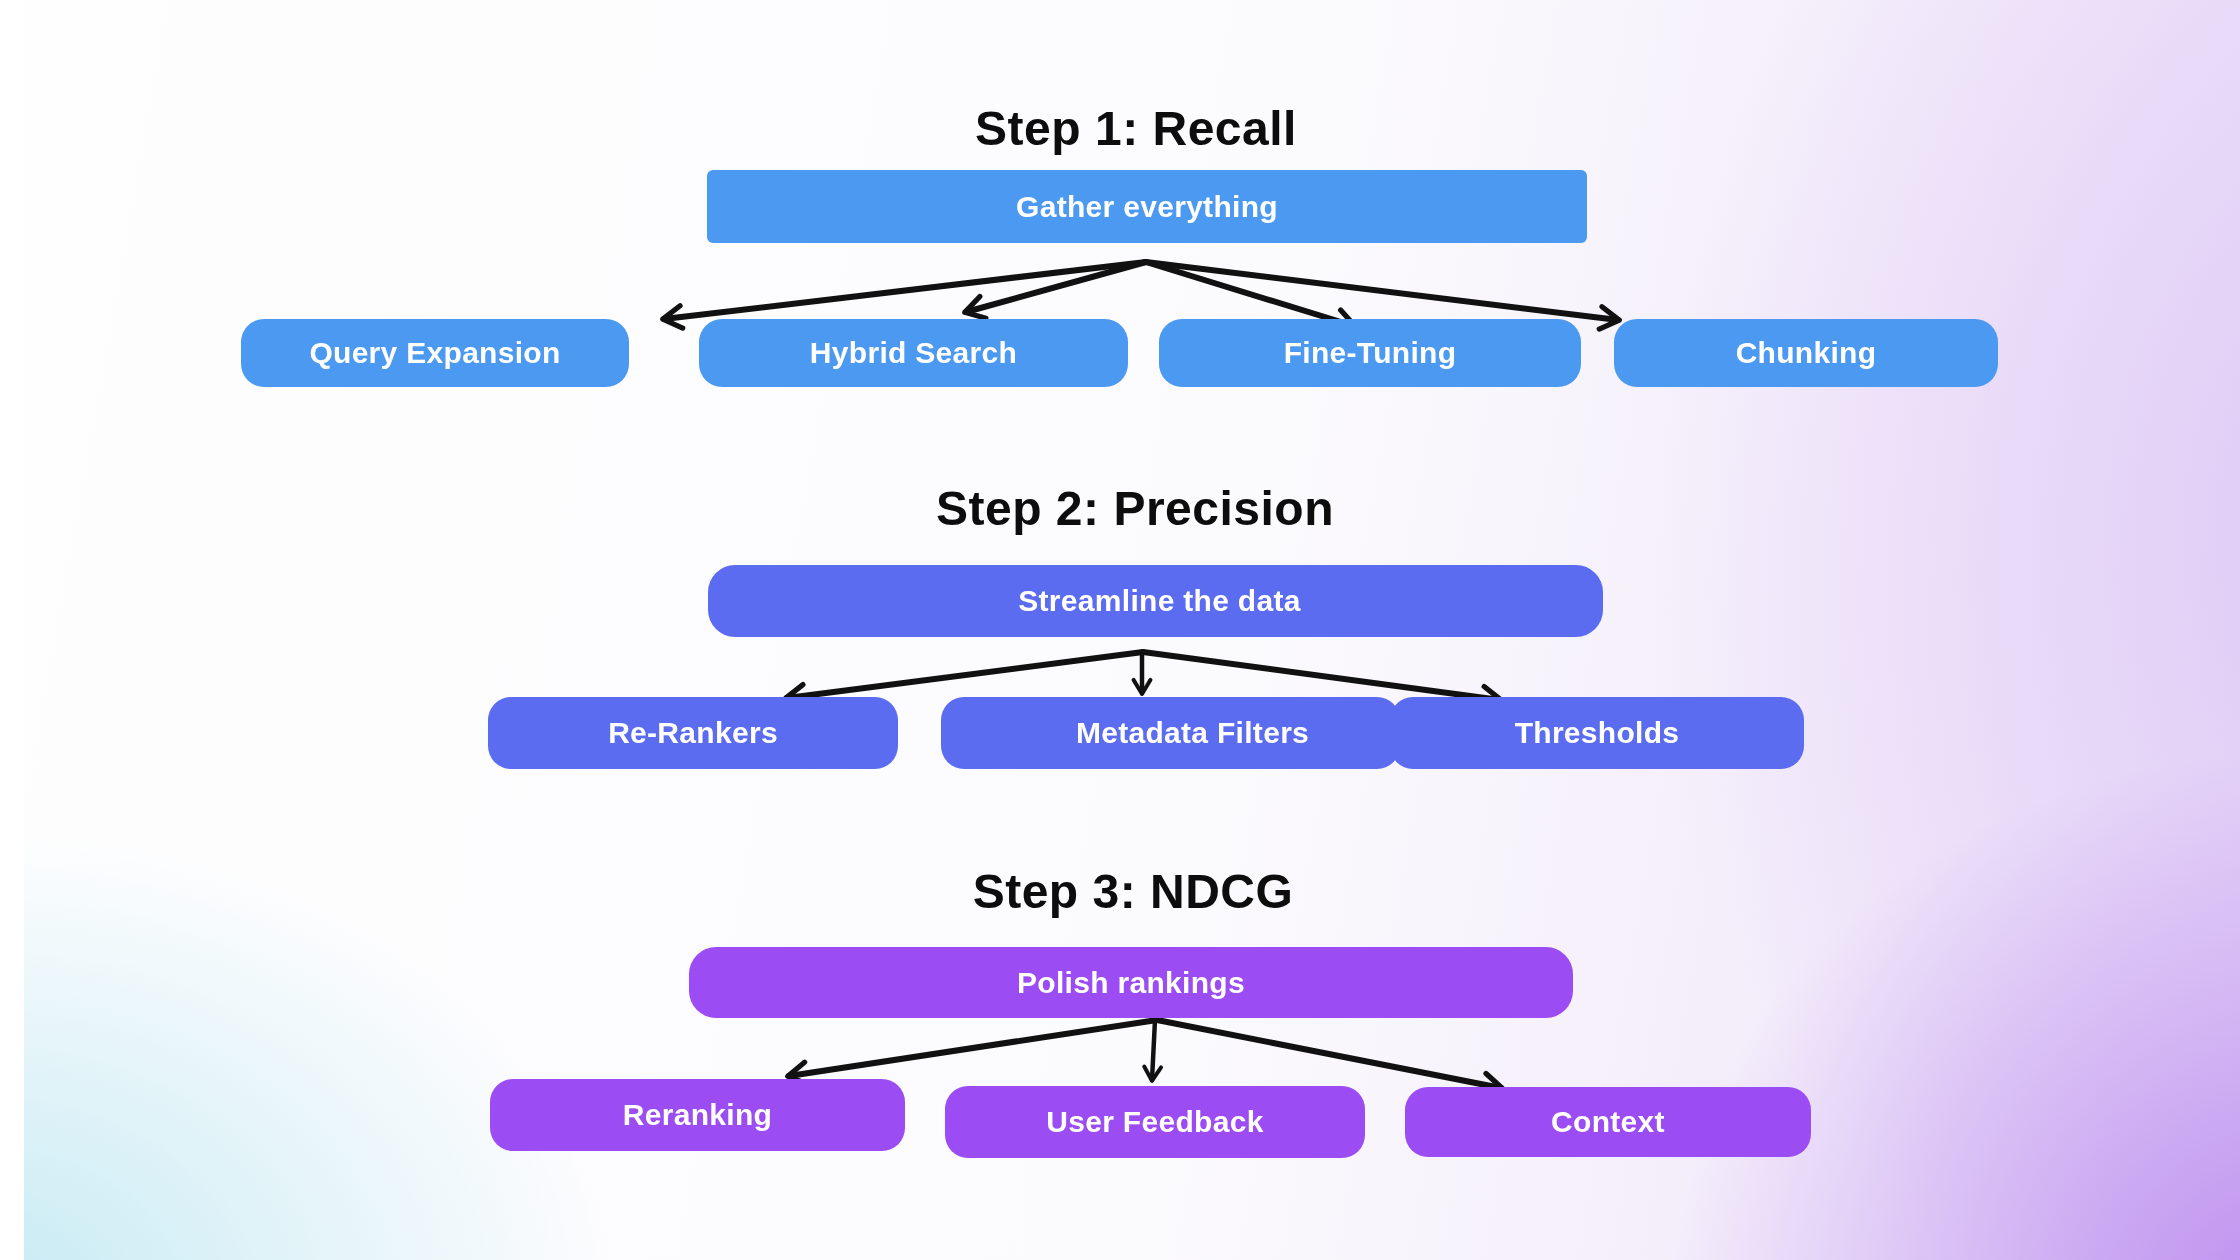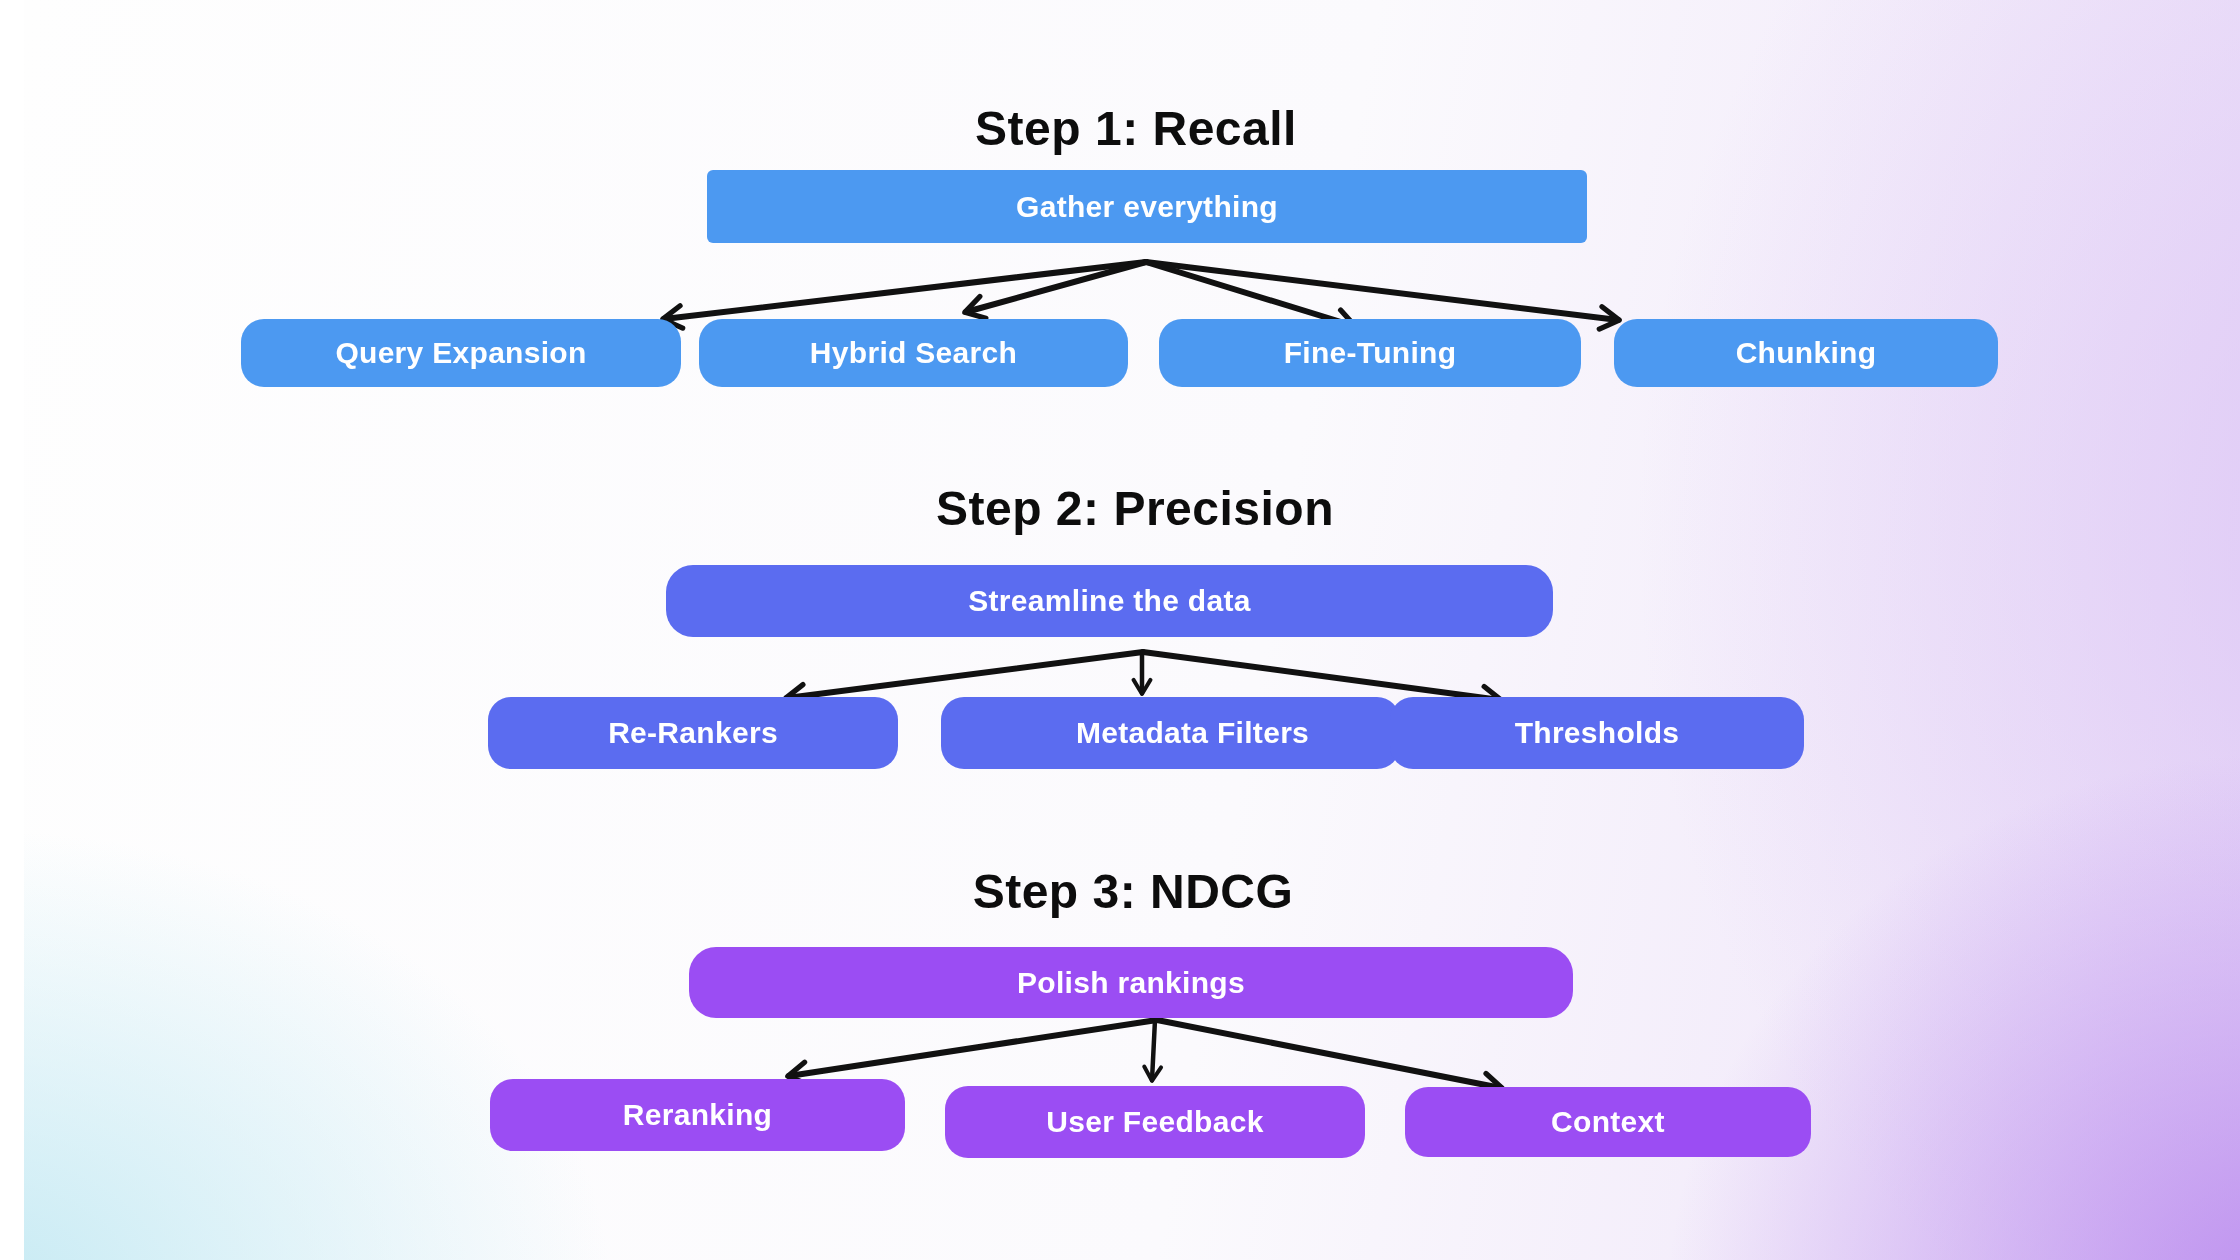--- a/index.html
+++ b/index.html
@@ -73,29 +73,29 @@
     <g stroke="#111111" stroke-linecap="round" fill="none">
       <line stroke-width="6" x1="1133" y1="1020" x2="765" y2="1076" marker-end="url(#ah)"></line>
       <line stroke-width="4.5" x1="1131" y1="1020" x2="1128" y2="1080" marker-end="url(#ah)"></line>
       <line stroke-width="6" x1="1133" y1="1020" x2="1477" y2="1088" marker-end="url(#ah)"></line>
     </g>
   </svg>
 
   <div>
     <div class="title" style="left:1112px;top:103px;">Step 1: Recall</div>
     <div class="node parent" style="left: 683px; top: 170px; width: 880px; height: 73px; background-color: rgb(76, 153, 241); border-radius: 6px;">Gather everything</div>
-    <div class="node child" style="left: 217px; top: 319px; width: 440px; height: 68px; background-color: rgb(76, 153, 241);">Query Expansion</div>
+    <div class="node child" style="left: 217px; top: 319px; width: 388px; height: 68px; background-color: rgb(76, 153, 241);">Query Expansion</div>
     <div class="node child" style="left: 675px; top: 319px; width: 429px; height: 68px; background-color: rgb(76, 153, 241);">Hybrid Search</div>
     <div class="node child" style="left: 1135px; top: 319px; width: 422px; height: 68px; background-color: rgb(76, 153, 241);">Fine-Tuning</div>
     <div class="node child" style="left: 1590px; top: 319px; width: 384px; height: 68px; background-color: rgb(76, 153, 241);">Chunking</div>
   </div>
 
   <div>
     <div class="title" style="left:1111px;top:483px;">Step 2: Precision</div>
-    <div class="node parent" style="left: 642px; top: 565px; width: 887px; height: 72px; background-color: rgb(91, 108, 240);">Streamline the data</div>
+    <div class="node parent" style="left: 684px; top: 565px; width: 887px; height: 72px; background-color: rgb(91, 108, 240); padding-left: 8px;">Streamline the data</div>
     <div class="node child" style="left: 464px; top: 697px; width: 410px; height: 72px; background-color: rgb(91, 108, 240);">Re-Rankers</div>
     <div class="node child" style="left: 917px; top: 697px; width: 415px; height: 72px; background-color: rgb(91, 108, 240); padding-left: 44px;">Metadata Filters</div>
     <div class="node child" style="left: 1366px; top: 697px; width: 414px; height: 72px; background-color: rgb(91, 108, 240);">Thresholds</div>
   </div>
 
   <div>
     <div class="title" style="left:1109px;top:866px;">Step 3: NDCG</div>
     <div class="node parent" style="left: 665px; top: 947px; width: 884px; height: 71px; background-color: rgb(155, 77, 243);">Polish rankings</div>
     <div class="node child" style="left: 466px; top: 1079px; width: 415px; height: 72px; background-color: rgb(155, 77, 243);">Reranking</div>
     <div class="node child" style="left: 921px; top: 1086px; width: 420px; height: 72px; background-color: rgb(155, 77, 243);">User Feedback</div>

